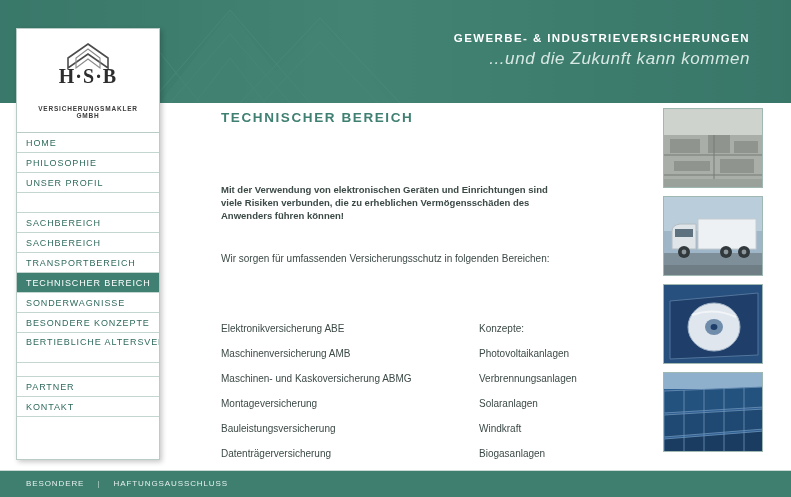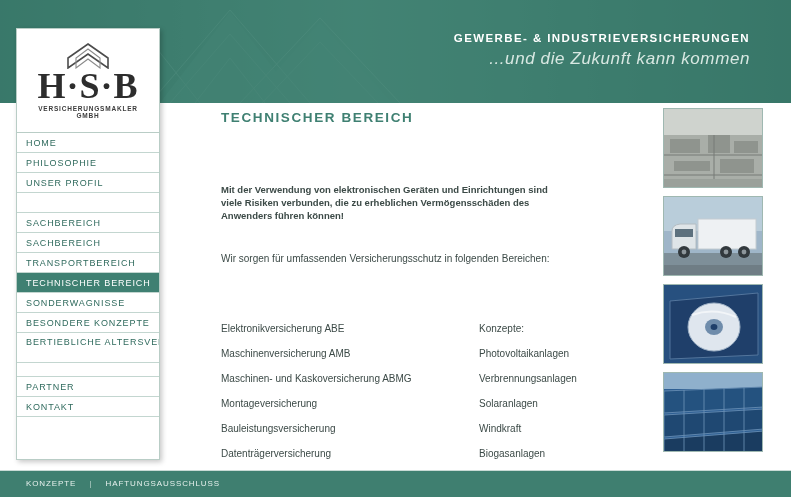--- a/index.html
+++ b/index.html
@@ -94,21 +94,21 @@
     top: 0px;
     width: 42px;
     height: 26px;
   }
   .logo-hsb {
     position: absolute;
     left: 0;
     top: 22px;
     width: 122px;
     text-align: center;
-    font-size: 36px;
+    font-size: 20px;
     font-weight: bold;
     letter-spacing: 1px;
     color: #2d2d2d;
     font-family: "Liberation Serif", serif;
   }
   .logo-sub {
     position: absolute;
     left: 0;
     top: 62px;
     width: 122px;
@@ -425,19 +425,19 @@
           <line x1="80" y1="14" x2="80" y2="80"></line>
         </g>
       </svg>
     </div>
 
   </div>
 
   <div class="footer-top-rule"></div>
   <div class="footer">
     <div class="footer-inner">
-      <span class="footer-link">KONZEPTE</span>
+      <span class="footer-link">BESONDERE</span>
       <span class="footer-sep">|</span>
       <span class="footer-link">HAFTUNGSAUSSCHLUSS</span>
     </div>
   </div>
 
 </div>
 
 </body></html>

